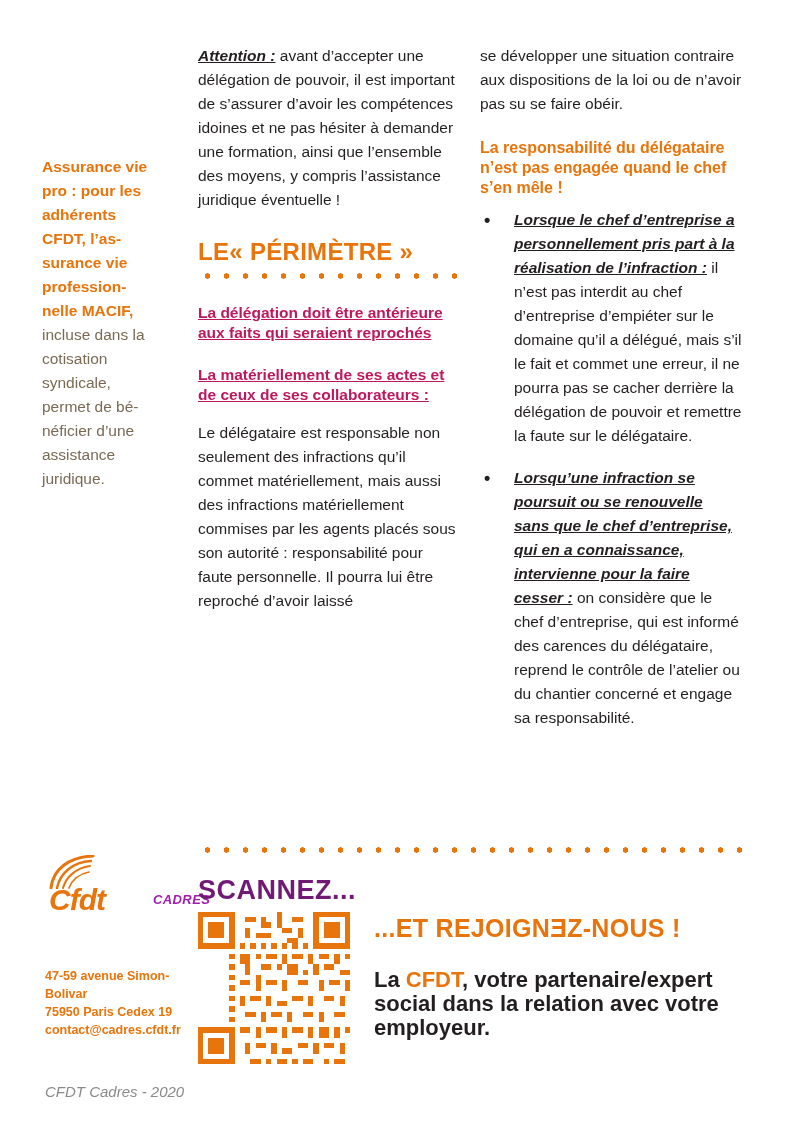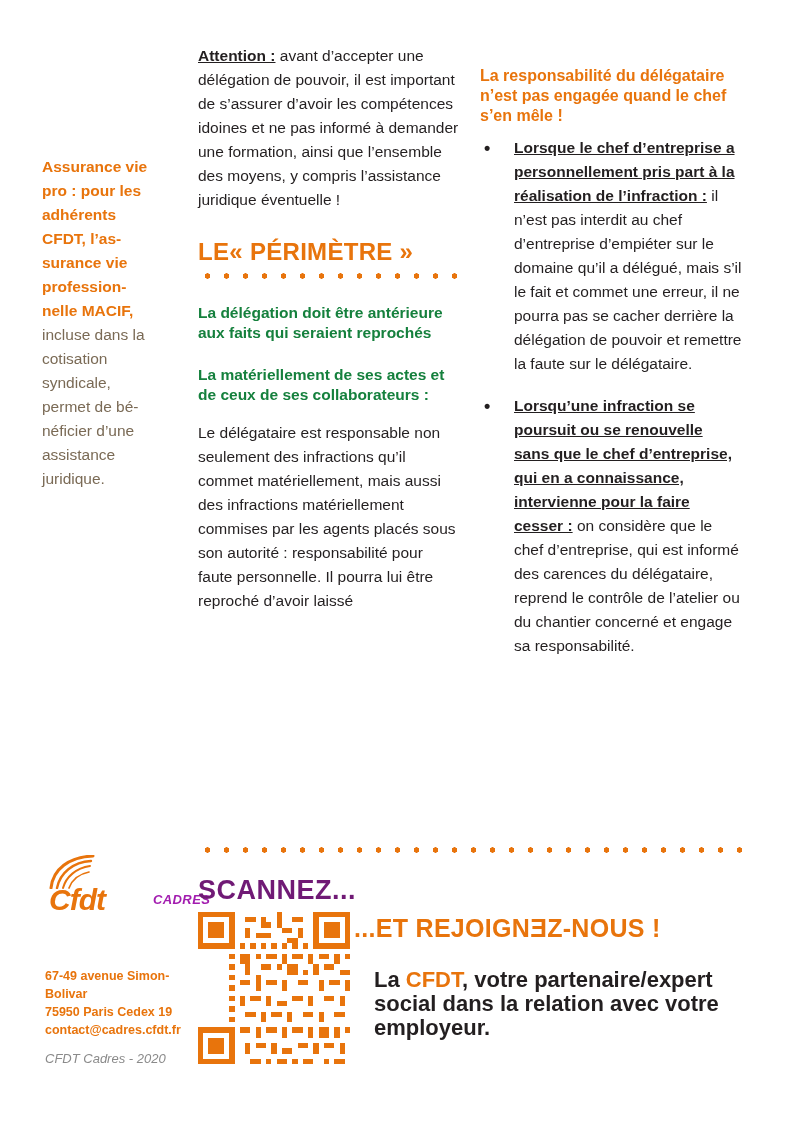--- a/index.html
+++ b/index.html
@@ -52,21 +52,21 @@
     font-size: 15.5px;
     line-height: 24px;
     color: #7a6a55;
   }
   .left-note .hl {
     color: #e8740c;
     font-weight: bold;
     text-align: right;
   }
 
-  .bold { font-weight: bold; }
+  .bold { font-weight: bold; font-style: italic; }
   .ul { text-decoration: underline; }
 
   .heading-orange {
     color: #e8740c;
     font-weight: bold;
     font-size: 24px;
     line-height: 27px;
     letter-spacing: 0.3px;
     margin: 26px 0 6px 0;
   }
@@ -84,24 +84,25 @@
     top: 845px;
     width: 548px;
     height: 10px;
     background-image: radial-gradient(circle, #e8740c 2.6px, rgba(0,0,0,0) 2.8px);
     background-size: 19px 10px;
     background-repeat: repeat-x;
     background-position: left center;
   }
 
   .sub-orange {
-    color: #15803d;
+    color: #be185d;
     font-weight: bold;
     font-size: 15.5px;
     line-height: 20px;
+    text-decoration: underline;
     margin-top: 22px;
     margin-bottom: 4px;
   }
   .sub-orange-plain {
     color: #e8740c;
     font-weight: bold;
     font-size: 16px;
     line-height: 20px;
     margin: 0 0 10px 0;
   }
@@ -170,22 +171,22 @@
   }
   .address {
     margin-top: 44px;
     font-size: 12.5px;
     line-height: 18px;
     color: #e8740c;
     font-weight: bold;
   }
   .address .mail { font-weight: bold; }
   .credit {
-    margin-top: 12px;
-    font-size: 13px;
+    margin-top: 44px;
+    font-size: 15px;
     font-style: italic;
     color: #8a8a8a;
   }
 
   .scannez {
     position: absolute;
     left: 198px;
     top: 875px;
     font-size: 27px;
     font-weight: bold;
@@ -194,21 +195,21 @@
   }
   .qr {
     position: absolute;
     left: 198px;
     top: 912px;
     width: 152px;
     height: 152px;
   }
   .rejoignez {
     position: absolute;
-    left: 354px;
+    left: 374px;
     top: 914px;
     font-size: 25px;
     font-weight: bold;
     color: #e8740c;
     letter-spacing: 0.3px;
   }
   .promo {
     position: absolute;
     left: 374px;
     top: 968px;
@@ -229,41 +230,42 @@
   <div class="col-left">
     <div class="left-note">
       <span class="hl">Assurance vie pro : pour les adhérents CFDT, l’as-surance vie profession-nelle MACIF,</span>
       <span>incluse dans la cotisation syndicale, permet de bé-néficier d’une assistance juridique.</span>
     </div>
   </div>
 
   <div class="col-mid">
 
     <div class="body-text">
-      <span class="bold ul">Attention :</span><span> avant d’accepter une délégation de pouvoir, il est important de s’assurer d’avoir les compétences idoines et ne pas informé à demander une formation, ainsi que l’ensemble des moyens, y compris l’assistance juridique éventuelle !</span>
+      <span class="bold ul">Attention :</span><span> avant d’accepter une délégation de pouvoir, il est important de s’assurer d’avoir les compétences idoines et ne pas hésiter à demander une formation, ainsi que l’ensemble des moyens, y compris l’assistance juridique éventuelle !</span>
     </div>
 
     <div class="heading-orange">
       <div>LE« PÉRIMÈTRE »</div>
     </div>
 
     <div class="dot-rule"></div>
 
 
     <div class="sub-orange">La délégation doit être antérieure aux faits qui seraient reprochés</div>
 
     <div class="sub-orange">La matériellement de ses actes et de ceux de ses collaborateurs :</div>
 
     <div class="small-gap"></div>
 
     <div class="body-text">Le délégataire est responsable non seulement des infractions qu’il commet matériellement, mais aussi des infractions matériellement commises par les agents placés sous son autorité : responsabilité pour faute personnelle. Il pourra lui être reproché d’avoir laissé</div>
   </div>
 
   <div class="col-right">
 
+    <div class="body-text">se développer une situation contraire aux dispositions de la loi ou de n’avoir pas su se faire obéir.</div>
 
     <div class="para-gap"></div>
 
     <div class="sub-orange-plain">La responsabilité du délégataire n’est pas engagée quand le chef s’en mêle !</div>
 
     <ul class="bullets">
       <li>
         <span class="bullet-dot">•</span>
         <span class="bold ul">Lorsque le chef d’entreprise a personnellement pris part à la réalisation de l’infraction :</span><span> il n’est pas interdit au chef d’entreprise d’empiéter sur le domaine qu’il a délégué, mais s’il le fait et commet une erreur, il ne pourra pas se cacher derrière la délégation de pouvoir et remettre la faute sur le délégataire.</span>
       </li>
@@ -281,21 +283,21 @@
       <svg class="swoosh" viewBox="0 0 70 34">
         <path d="M4 33 C6 14 22 2 46 1" stroke="#e8740c" stroke-width="3" fill="none" stroke-linecap="round"></path>
         <path d="M10 33 C13 18 26 7 44 6" stroke="#e8740c" stroke-width="2.4" fill="none" stroke-linecap="round"></path>
         <path d="M16 33 C19 22 29 13 43 11" stroke="#e8740c" stroke-width="2" fill="none" stroke-linecap="round"></path>
         <path d="M22 33 C25 25 32 19 42 17" stroke="#e8740c" stroke-width="1.7" fill="none" stroke-linecap="round"></path>
       </svg>
       <div class="cfdt-word">Cfdt</div>
       <div class="cadres-word">CADRES</div>
     </div>
     <div class="address">
-      <div>67-49 avenue Simon-Bolivar</div>
+      <div>47-59 avenue Simon-Bolivar</div>
       <div>75950 Paris Cedex 19</div>
       <div class="mail">contact@cadres.cfdt.fr</div>
     </div>
     <div class="credit">CFDT Cadres - 2020</div>
   </div>
 
   <div class="scannez">SCANNEZ...</div>
 
   <svg class="qr" viewBox="0 0 29 29" shape-rendering="crispEdges">
     <rect width="29" height="29" fill="#ffffff"></rect>

